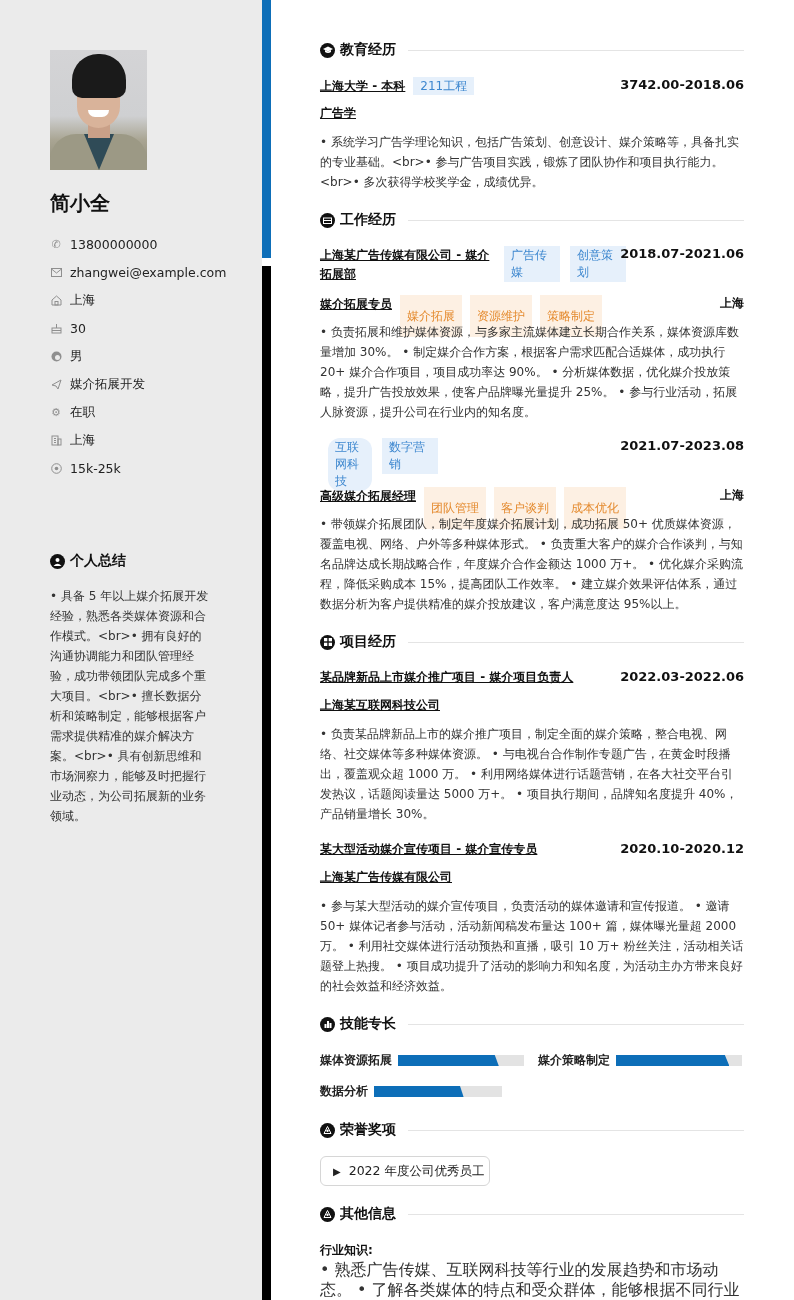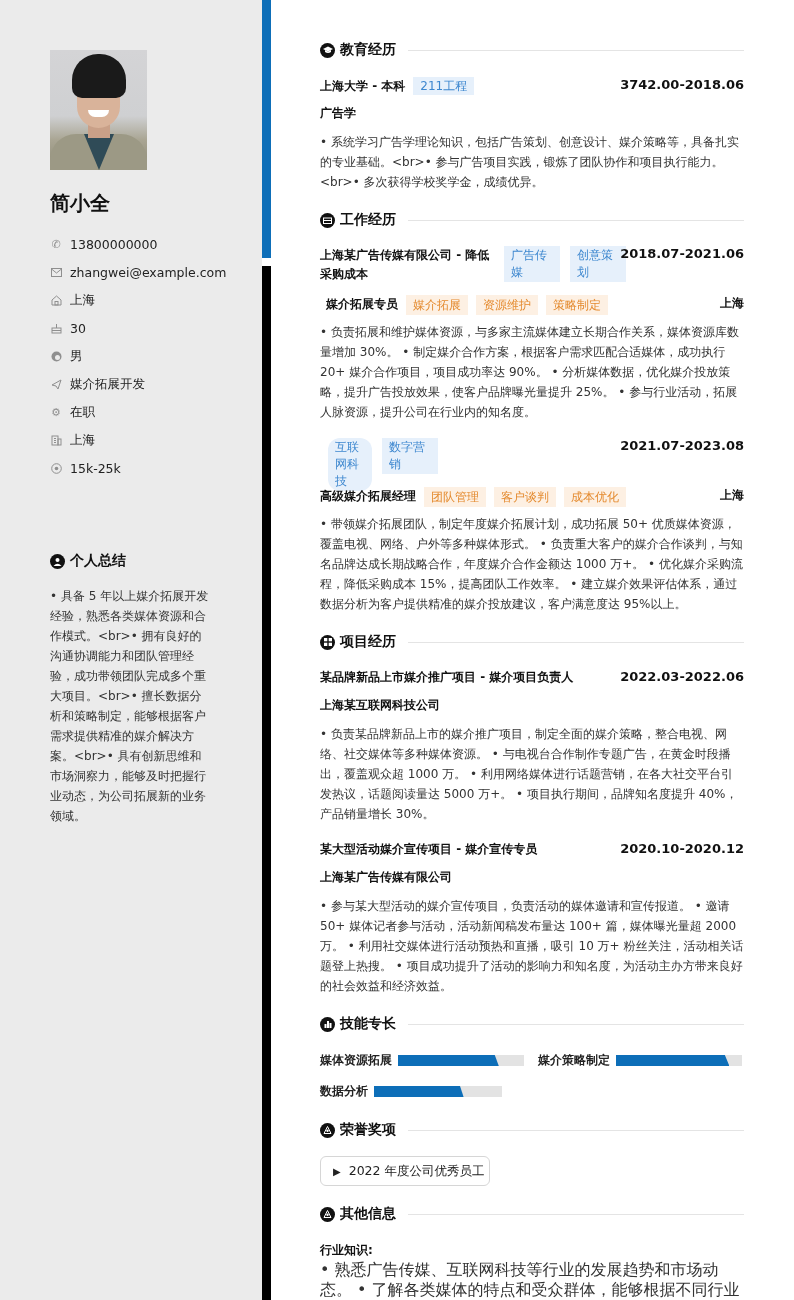--- a/index.html
+++ b/index.html
@@ -27,24 +27,24 @@
   .summary-title { position: absolute; left: 50px; top: 552px; display: flex; align-items: center; font-size: 14px; font-weight: bold; color: #111; }
   .circle-ic { width: 15px; height: 15px; border-radius: 50%; background: #111; color: #fff; display: inline-flex; align-items: center; justify-content: center; font-size: 9px; margin-right: 5px; }
   .summary-text { position: absolute; left: 50px; top: 586px; width: 162px; font-size: 12px; line-height: 20px; color: #333; }
 
   .main { position: absolute; left: 320px; top: 0; width: 424px; }
   .section-head { position: absolute; left: 0; display: flex; align-items: center; width: 424px; }
   .section-head .title { font-size: 14px; font-weight: bold; color: #111; white-space: nowrap; }
   .section-head .line { flex: 1; height: 1px; background: #e4e4e4; margin-left: 12px; }
 
   .row { position: absolute; left: 0; width: 424px; display: flex; align-items: flex-start; }
-  .bold { font-weight: bold; color: #111; font-size: 12px; }
+  .bold { font-weight: bold; color: #111; font-size: 12px; text-decoration: underline; }
   .date { position: absolute; right: 0; font-weight: bold; font-size: 13px; color: #111; }
   .tag-blue { background: #e6f0fb; color: #3d87cf; font-size: 12px; padding: 1px 7px; line-height: 16px; display: inline-block; }
-  .tag-orange { background: #fdf0e3; color: #e48a2e; font-size: 12px; padding: 2px 7px; line-height: 16px; display: inline-block; margin-left: 8px; }
+  .tag-orange { background: #fdf0e3; color: #e48a2e; font-size: 12px; padding: 13px 7px; line-height: 16px; display: inline-block; margin-left: 8px; }
   .para { position: absolute; left: 0; width: 424px; font-size: 12px; line-height: 20px; color: #333; }
   .right-text { position: absolute; right: 0; font-weight: bold; font-size: 12px; color: #111; }
 
   .skill { position: absolute; display: flex; align-items: center; font-size: 12px; font-weight: bold; color: #222; }
   .bar { height: 11px; background: #e3e3e3; margin-left: 6px; position: relative; }
   .bar .fill { position: absolute; left: 0; top: 0; height: 11px; background: #0d6eb8; clip-path: polygon(0 0, 96% 0, 100% 100%, 0 100%); }
 
   .award-btn { position: absolute; left: 0; top: 1156px; height: 30px; width: 170px; border: 1px solid #d6d6d6; border-radius: 6px; display: flex; align-items: center; padding-left: 12px; font-size: 12.5px; color: #222; background: #fff; }
   .award-btn .tri { font-size: 10px; margin-right: 8px; }
 
@@ -185,27 +185,27 @@
       <svg width="9" height="8" viewBox="0 0 9 8">
           <rect x="0.5" y="2" width="8" height="5.5" fill="none" stroke="#fff"></rect>
           <line x1="0.5" y1="4.5" x2="8.5" y2="4.5" stroke="#fff"></line>
         </svg>
     </span>
     <span class="title">工作经历</span>
     <span class="line"></span>
   </div>
 
   <div class="row" style="top:246px;">
-    <span class="bold" style="width:176px; line-height:19px;">上海某广告传媒有限公司 - 降低采购成本</span>
+    <span class="bold" style="width:176px; line-height:19px;">上海某广告传媒有限公司 - 媒介拓展部</span>
     <span class="tag-blue" style="width:56px; margin-left:8px; line-height:17px;">广告传媒</span>
     <span class="tag-blue" style="width:56px; margin-left:10px; line-height:17px;">创意策划</span>
     <span class="date" style="top:0;">2018.07-2021.06</span>
   </div>
   <div class="row" style="top:295px;">
-    <span class="bold" style="line-height:18px;margin-left:6px;">媒介拓展专员</span>
+    <span class="bold" style="line-height:18px;">媒介拓展专员</span>
     <span class="tag-orange">媒介拓展</span>
     <span class="tag-orange">资源维护</span>
     <span class="tag-orange">策略制定</span>
     <span class="right-text" style="top:0;">上海</span>
   </div>
   <div class="para" style="top:322px;">• 负责拓展和维护媒体资源，与多家主流媒体建立长期合作关系，媒体资源库数量增加 30%。 • 制定媒介合作方案，根据客户需求匹配合适媒体，成功执行 20+ 媒介合作项目，项目成功率达 90%。 • 分析媒体数据，优化媒介投放策略，提升广告投放效果，使客户品牌曝光量提升 25%。 • 参与行业活动，拓展人脉资源，提升公司在行业内的知名度。</div>
 
   <div class="row" style="top:438px;">
     <span class="tag-blue" style="width:44px; margin-left:8px; line-height:17px;border-radius:12px;">互联网科技</span>
     <span class="tag-blue" style="width:56px; margin-left:10px; line-height:17px;">数字营销</span>

